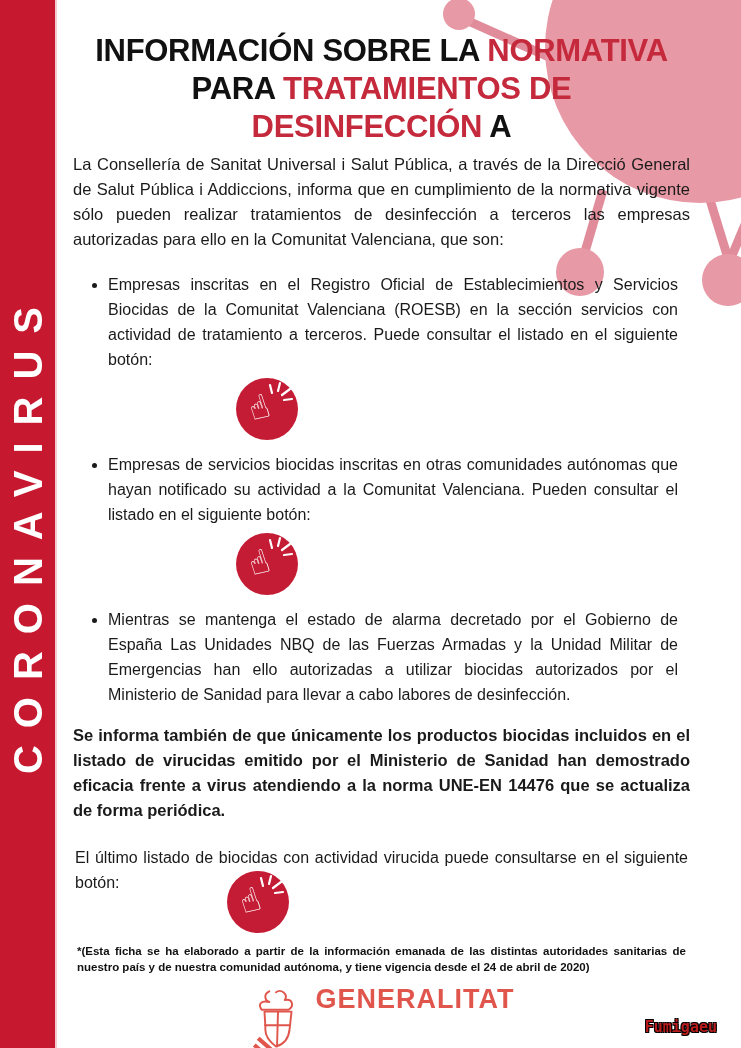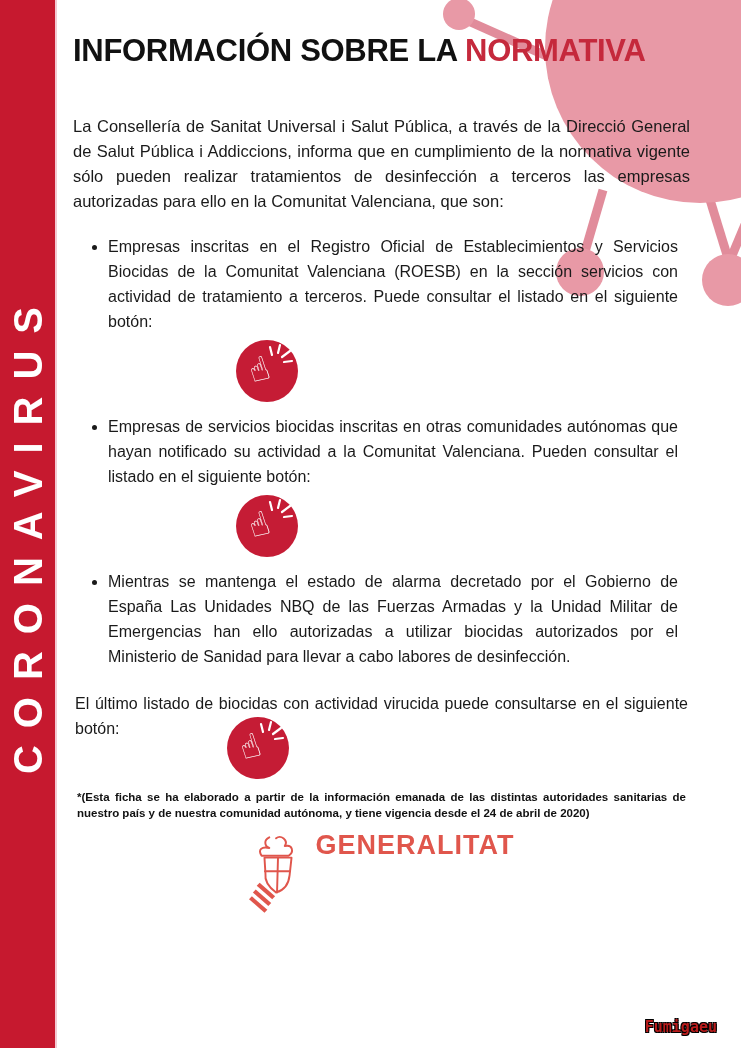--- a/index.html
+++ b/index.html
@@ -22,21 +22,21 @@
     color:#ffffff;font-weight:bold;font-size:40px;letter-spacing:17px;line-height:1;
     padding-bottom:17px;
   }
 
   .content{
     position:absolute;left:57px;top:0;width:684px;box-sizing:border-box;
     padding:32px 51px 0 16px;z-index:1;
   }
 
   h1.title{
-    margin:0 0 6px;text-align:left;font-weight:800;
+    margin:0 0 6px;text-align:center;font-weight:800;
     font-size:31px;line-height:38px;letter-spacing:-0.3px;color:#111111;
   }
   h1 .red{color:#c5293c;}
 
   p.intro{
     margin:0 0 0;font-weight:normal;font-size:16.5px;line-height:25px;text-align:justify;
   }
 
   ul.bullets{margin:20px 0 0;padding:0 0 0 23px;font-size:16px;line-height:25px;}
   ul.bullets li{text-align:justify;margin:12px;}
@@ -91,21 +91,21 @@
   </svg>
 
   <aside class="sidebar">
     <span class="vertical">CORONAVIRUS</span>
   </aside>
 
   <main class="content">
 
     <h1 class="title">
       <span><span>INFORMACIÓN SOBRE LA </span><span class="red">NORMATIVA</span></span><br>
-      <br>
+      <span><span>PARA </span><span class="red">TRATAMIENTOS DE DESINFECCIÓN</span><span> A</span></span><br>
     </h1>
 
     <p class="intro">La Consellería de Sanitat Universal i Salut Pública, a través de la Direcció General de Salut Pública i Addiccions, informa que en cumplimiento de la normativa vigente sólo pueden realizar tratamientos de desinfección a terceros las empresas autorizadas para ello en la Comunitat Valenciana, que son:</p>
 
     <ul class="bullets">
       <li>
         <span>Empresas inscritas en el Registro Oficial de Establecimientos y Servicios Biocidas de la Comunitat Valenciana (ROESB) en la sección servicios con actividad de tratamiento a terceros. Puede consultar el listado en el siguiente botón:</span>
         <span class="click-icon" role="button">
           <span class="hand">☝</span>
           <svg class="sparks" width="26" height="26" viewBox="0 0 26 26">
@@ -130,20 +130,21 @@
               <line x1="16" y1="19" x2="24" y2="18"></line>
             </g>
           </svg>
         </span>
       </li>
       <li>
         <span>Mientras se mantenga el estado de alarma decretado por el Gobierno de España Las Unidades NBQ de las Fuerzas Armadas y la Unidad Militar de Emergencias han ello autorizadas a utilizar biocidas autorizados por el Ministerio de Sanidad para llevar a cabo labores de desinfección.</span>
       </li>
     </ul>
 
+    <p class="bold-note">Se informa también de que únicamente los productos biocidas incluidos en el listado de virucidas emitido por el Ministerio de Sanidad han demostrado eficacia frente a virus atendiendo a la norma UNE-EN 14476 que se actualiza de forma periódica.</p>
 
     <p class="closing">
       <span>El último listado de biocidas con actividad virucida puede consultarse en el siguiente botón:</span>
       <span class="click-icon" role="button">
         <span class="hand">☝</span>
         <svg class="sparks" width="26" height="26" viewBox="0 0 26 26">
           <g stroke="#ffffff" stroke-width="2.2" stroke-linecap="round">
             <line x1="4" y1="12" x2="2" y2="4"></line>
             <line x1="10" y1="10" x2="12" y2="2"></line>
             <line x1="14" y1="14" x2="22" y2="8"></line>

